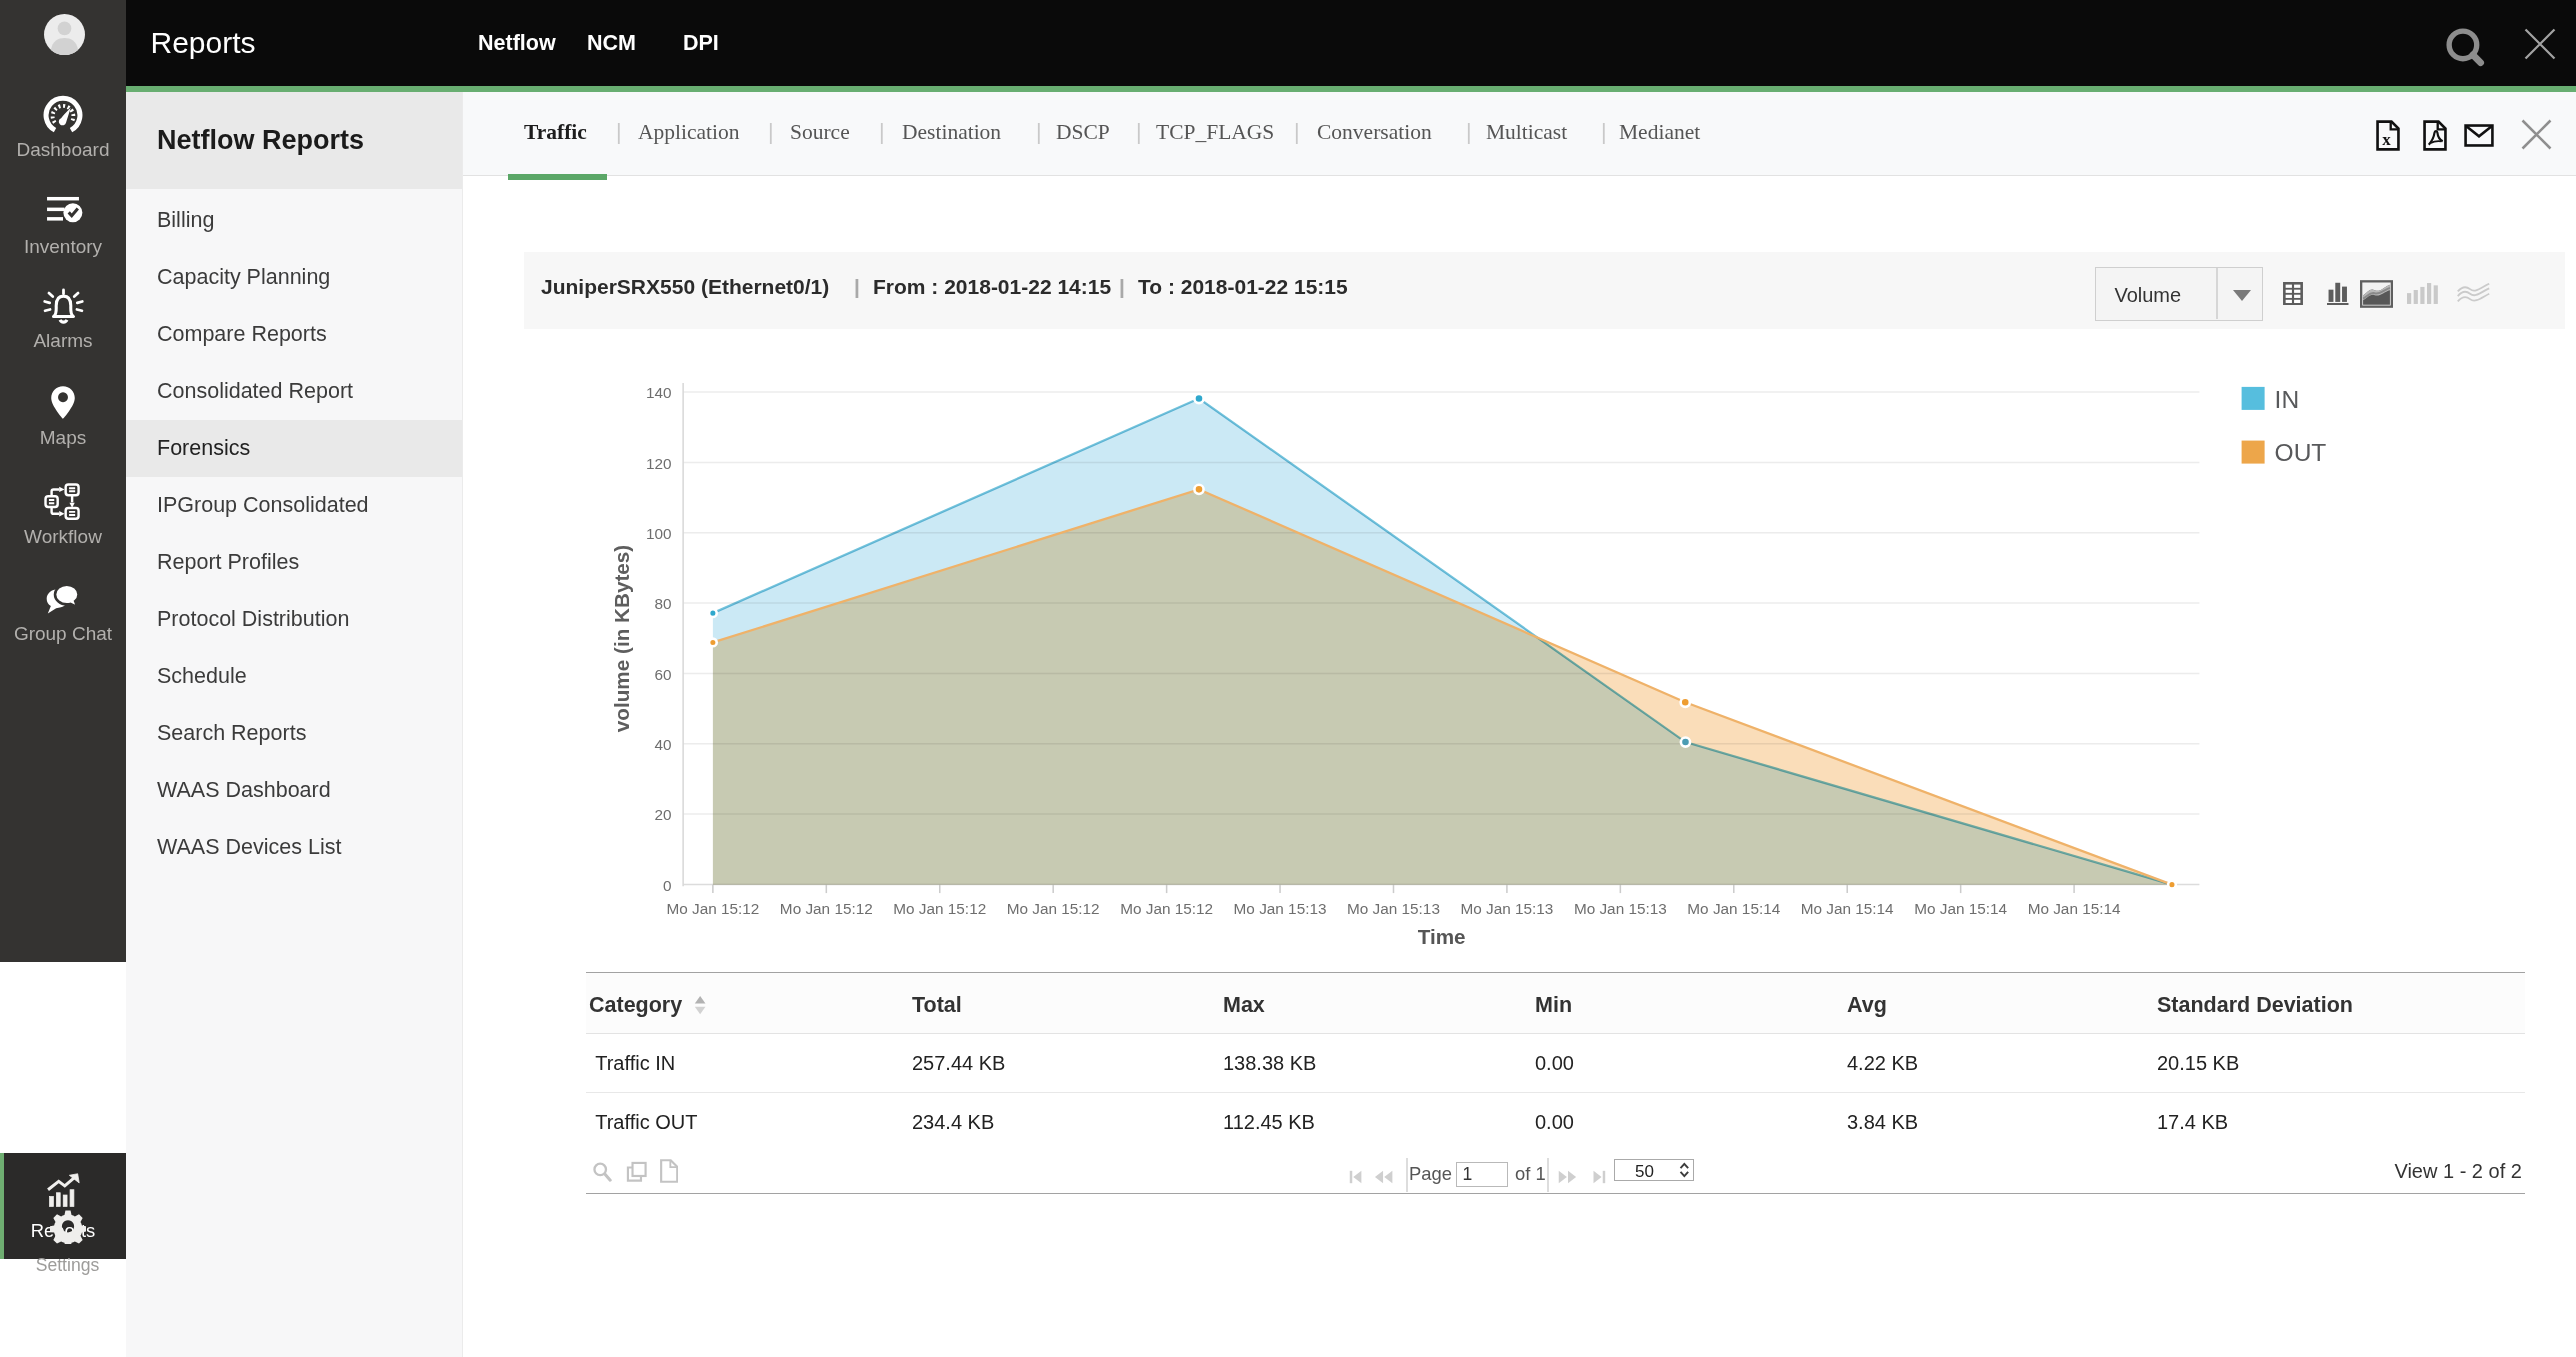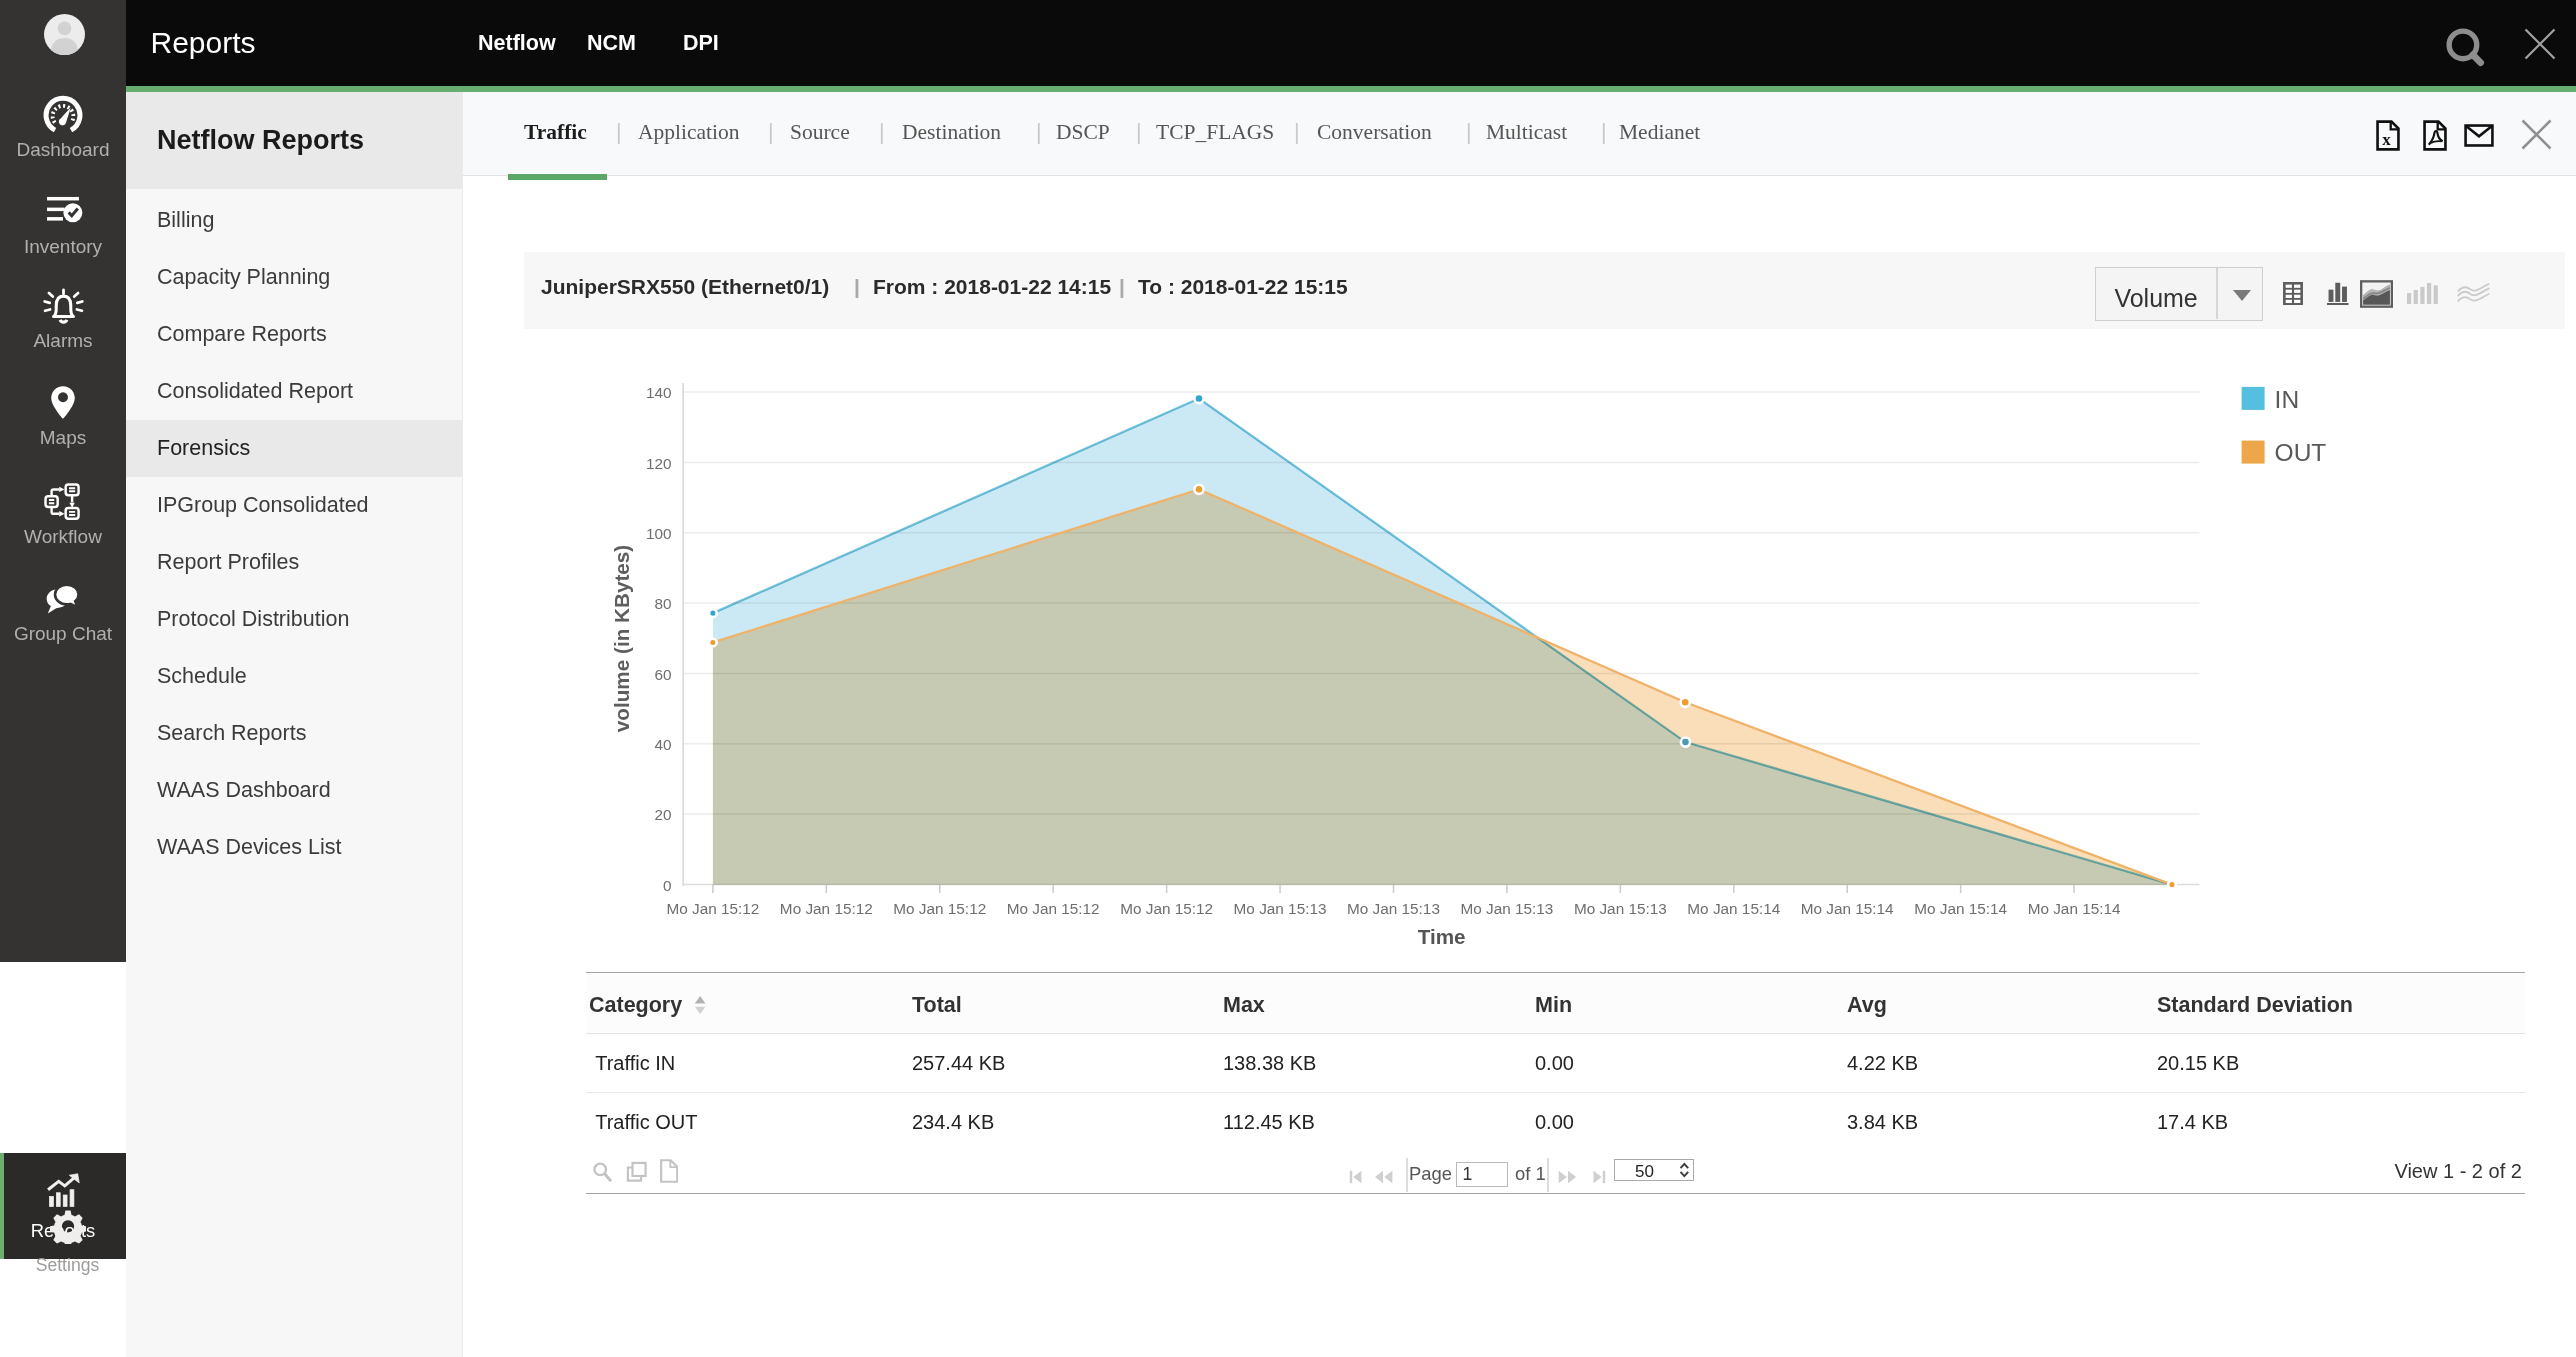--- a/index.html
+++ b/index.html
@@ -24,21 +24,21 @@
 #content { position:absolute; left:463px; top:92px; right:0; bottom:0; background:#fff; }
 #tabs { position:absolute; left:0; top:0; right:0; height:84px; background:#f8f9fa; border-bottom:1.5px solid #e2e2e2; }
 .tab { position:absolute; top:28px; font-size:21.5px; color:#555;font-family:Liberation Serif, serif; }
 .tab.active { color:#1d1d1d; font-weight:bold; }
 .tabsep { position:absolute; top:28px; font-size:21.5px; color:#c9c9c9; }
 #tabline { position:absolute; left:45px; top:82px; width:99px; height:6.1px; background:#5ba767; }
 
 #band { position:absolute; left:61px; top:160px; width:2041px; height:77px; background:#f7f7f7; }
 #band .txt { position:absolute; top:23px; font-size:21px; font-weight:bold; color:#2b2b2b; }
 #dropdown { position:absolute; left:1571px; top:15.3px; width:168px; height:54px; background:#f4f4f4; border:1.5px solid #cfcfcf; }
-#dropdown .vtxt { position:absolute; left:18.4px; top:15.3px; font-size:25px; color:#333; }
+#dropdown .vtxt { position:absolute; left:18.4px; top:15.3px; font-size:20px; color:#333; }
 #dropdown .ddiv { position:absolute; left:120px; top:0; width:1.5px; height:51px; background:#d6d6d6; }
 #dropdown .arr { position:absolute; left:137px; top:21.5px; width:0; height:0; border-left:9.2px solid transparent; border-right:9.2px solid transparent; border-top:11.5px solid #7a7a7a; }
 
 #tbl { position:absolute; left:123px; top:880px; width:1939px; border-top:1.5px solid #a2a2a2; border-bottom:1.5px solid #a2a2a2; }
 .thead { position:relative; height:61px; border-bottom:1.5px solid #e3e3e3; background:#fcfcfc; }
 .th { position:absolute; top:20px; font-size:21.5px; font-weight:bold; color:#333; }
 .trow { position:relative; height:58px; }
 .trow + .trow { border-top:0.8px solid #e8e8e8; }
 .td { position:absolute; top:18.4px; font-size:20px; color:#222; }
 .tfoot { position:relative; height:43px; }

